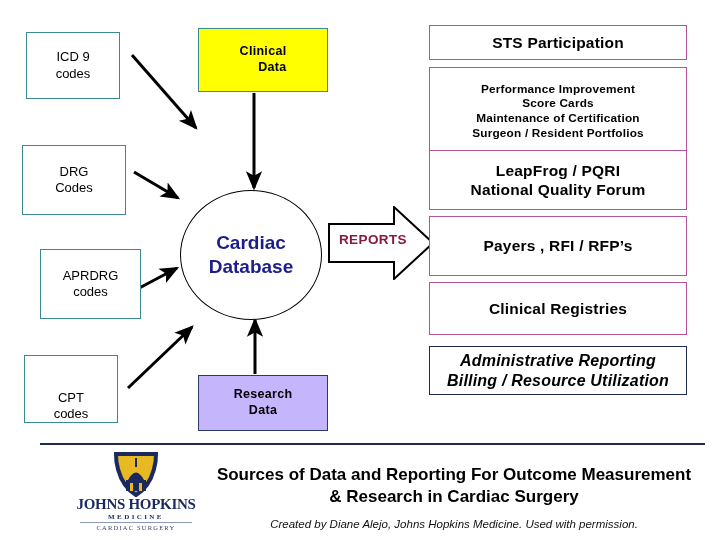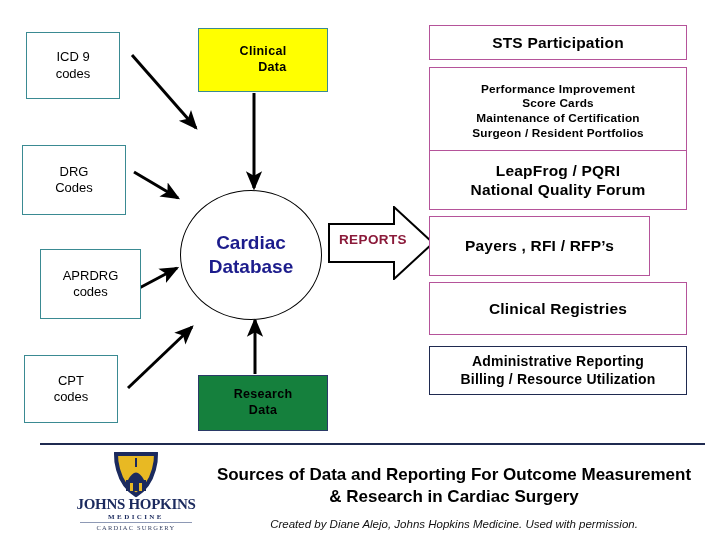--- a/index.html
+++ b/index.html
@@ -39,39 +39,39 @@
   
   .src-yellow {
     background: #ffff00;
     border: 1px solid #3a8a92;
     font-size: 12.5px;
     font-weight: bold;
     letter-spacing: 0.3px;
     text-align: right;
   }
   .src-green {
-    background: #15803d;
+    background: #c4b5fd;
     border: 1px solid #2b3a67;
     font-size: 12.5px;
     font-weight: bold;
     letter-spacing: 0.3px;
   }
   
   .out-pink {
     background: #ffffff;
     border: 1px solid #b5539a;
     color: #000000;
   }
   .out-navy {
     background: #ffffff;
     border: 1px solid #1f2a50;
     color: #000000;
   }
   .t-lg { font-size: 15.5px; font-weight: bold; letter-spacing: 0.2px; align-items: center; }
-  .t-md { font-size: 14px;   font-weight: bold; letter-spacing: 0.2px; }
+  .t-md { font-size: 16px;   font-weight: bold; letter-spacing: 0.2px; font-style: italic; }
   .t-sm { font-size: 11.8px; font-weight: bold; letter-spacing: 0.2px; }
 
   
   #db-circle {
     position: absolute;
     left: 180px;
     top: 190px;
     width: 140px;
     height: 128px;
     border: 1px solid #000000;
@@ -238,21 +238,21 @@
     </div>
   </div>
 
   <div class="box code-box" style="left:24px; top:249px; width:101px; height:70px;margin-left:16px;">
     <div>
       <span>APRDRG</span><br>
       <span>codes</span>
     </div>
   </div>
 
-  <div class="box code-box" style="left:24px; top:355px; width:94px; height:68px;">
+  <div class="box code-box" style="left:24px; top:355px; width:94px; height:68px;align-items:flex-end;">
     <div>
       <span>CPT</span><br>
       <span>codes</span>
     </div>
   </div>
 
   <div class="box src-yellow" style="left:198px; top:28px; width:130px; height:64px;">
     <div>
       <span>Clinical</span><br>
       <span>Data</span>
@@ -291,21 +291,21 @@
     </div>
   </div>
 
   <div class="box out-pink t-lg" style="left:429px; top:150px; width:258px; height:60px;">
     <div>
       <span>LeapFrog / PQRI</span><br>
       <span>National Quality Forum</span>
     </div>
   </div>
 
-  <div class="box out-pink t-lg" style="left:429px; top:216px; width:221px; height:60px;">
+  <div class="box out-pink t-lg" style="left:429px; top:216px; width:258px; height:60px;">
     <div>Payers , RFI / RFP’s</div>
   </div>
 
   <div class="box out-pink t-lg" style="left:429px; top:282px; width:258px; height:53px;">
     <div>Clinical Registries</div>
   </div>
 
   <div class="box out-navy t-md" style="left:429px; top:346px; width:258px; height:49px;">
     <div>
       <span>Administrative Reporting</span><br>

